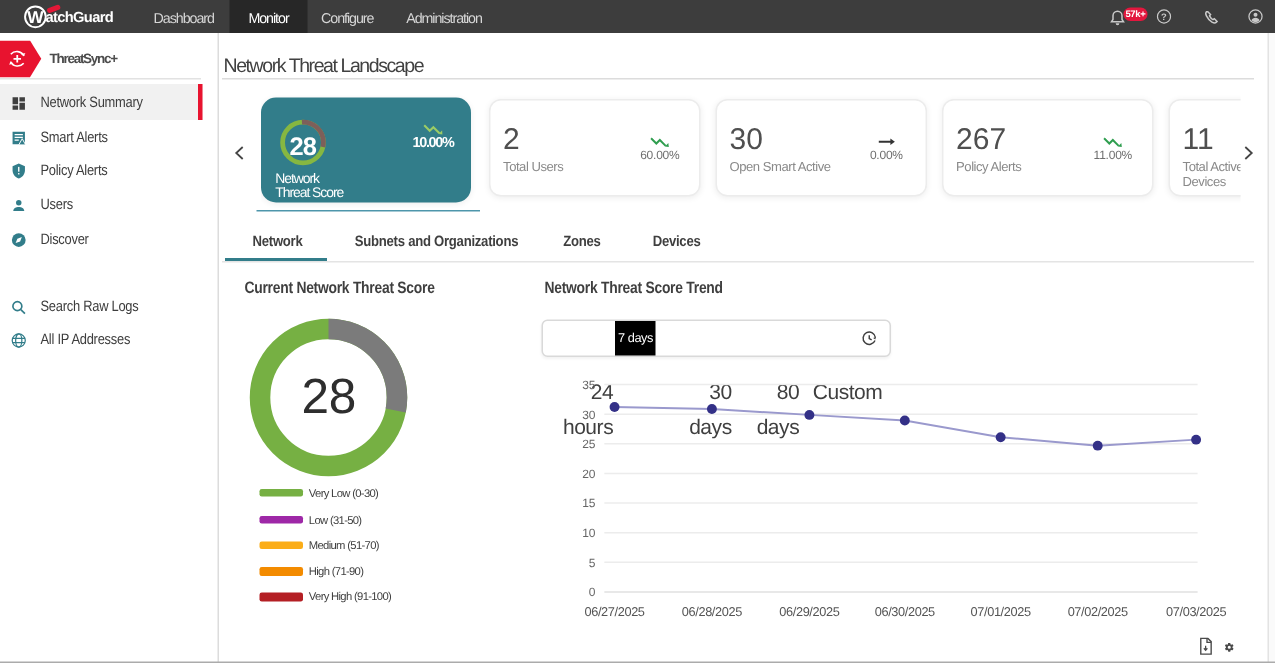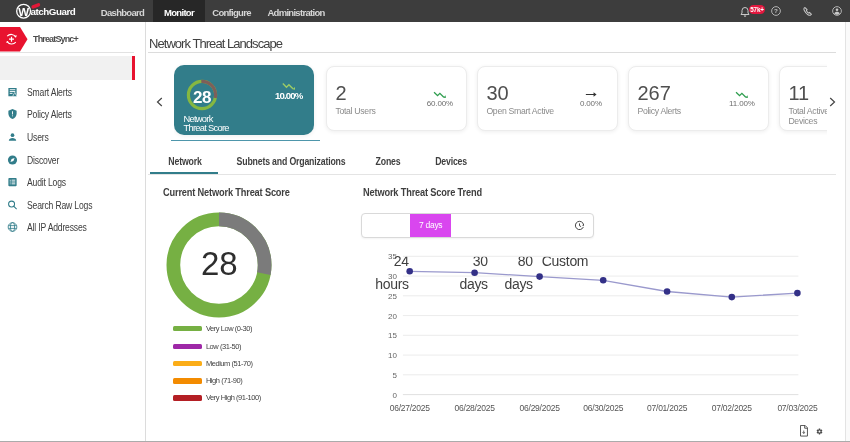--- a/index.html
+++ b/index.html
@@ -3,21 +3,21 @@
 <meta charset="utf-8">
 <style>
   * { margin:0; padding:0; box-sizing:border-box; }
   html,body { width:850px; height:442px; overflow:hidden; background:#fff;
     font-family:"Liberation Sans", sans-serif; }
   #app { position:relative; width:850px; height:442px; overflow:hidden; }
   .abs { position:absolute; }
   
   #topbar { position:absolute; left:0; top:0; width:850px; height:22px; background:#3d3d3d; }
   .nav { position:absolute; top:0; height:22px; line-height:25.5px; color:#d6d6d6;
-         font-size:9.5px; font-weight:bold; letter-spacing:-0.7px; text-align:center; }
+         font-size:9.5px; font-weight:normal; letter-spacing:-0.7px; text-align:center; }
   #nav-active { position:absolute; left:153px; top:0; width:52px; height:22px; background:#272727; }
   
   #sidebar { position:absolute; left:0; top:22px; width:146px; height:420px; background:#fff;
              border-right:1px solid #dcdcdc; }
   #ts-label { position:absolute; left:33px; top:12px; font-size:9px; letter-spacing:-0.85px; color:#4c4c4c; font-weight:bold; }
   #side-hr { position:absolute; left:0; top:29.5px; width:134px; height:1px; background:#e2e2e2; }
   .sitem { position:absolute; left:0; width:134px; height:21px; }
   .sitem .txt { position:absolute; left:26.5px; top:50%; transform:translateY(-50%) scaleX(0.86);
                 transform-origin:left center; font-size:10px; letter-spacing:-0.2px; color:#3d3d3d; white-space:nowrap; }
   .sitem svg { position:absolute; left:7px; top:50%; transform:translateY(-50%); }
@@ -61,21 +61,21 @@
                line-height:34px; font-size:33px; letter-spacing:-0.2px; color:#2e2e2e; }
   .leg { position:absolute; left:173px; height:10px; }
   .leg .bar { position:absolute; left:0; top:0; width:29px; height:5.3px; border-radius:1.5px; }
   .leg .ltx { position:absolute; left:32.9px; top:-1px; font-size:7.5px; line-height:8px;
               letter-spacing:-0.45px; color:#3f3f3f; white-space:nowrap; }
   
   #rangegrp { position:absolute; left:360.8px; top:213px; width:233.5px; height:24.5px; background:#fff;
               border:1px solid #d9d9d9; border-radius:4px; box-shadow:0 1px 2px rgba(0,0,0,.05); }
   .rbtn { position:absolute; top:0; height:22.5px; line-height:23px; text-align:right;
           font-size:14px; letter-spacing:-0.3px; color:#3f3f3f;margin-top:36px; }
-  #rbtn-active { position:absolute; left:48.4px; top:0; width:41px; height:22.5px; background:#d946ef;
+  #rbtn-active { position:absolute; left:48.4px; top:0; width:27px; height:22.5px; background:#000000;
                  color:#fff; line-height:23px; text-align:center; font-size:8.5px; letter-spacing:-0.3px; }
 </style>
 </head>
 <body>
 <div id="app">
 
   <div id="topbar">
     <div id="nav-active"></div>
     <div class="nav" style="left:97px;width:51px;">Dashboard</div>
     <div class="nav" style="left:153px;width:52px;color:#fff;">Monitor</div>
@@ -122,20 +122,26 @@
       </g>
       <path d="M16.9 8.3l-1 2.2-1.9-1.4z" fill="#fff"></path>
       <path d="M6.1 16.1l1-2.2 1.9 1.4z" fill="#fff"></path>
       <path d="M11.5 9.7 v5 M9 12.2 h5" stroke="#fff" stroke-width="1.2"></path>
     </svg>
     <div id="ts-label">ThreatSync+</div>
     <div id="side-hr"></div>
     <div id="sitem-active"></div>
     <div id="sitem-redbar"></div>
 
+    <div class="sitem" style="top:36.6px;">
+      <svg width="11" height="11" viewBox="0 0 24 24" fill="#3f3f3f">
+        <path d="M3 13h8V3H3v10zm0 8h8v-6H3v6zm10 0h8V11h-8v10zm0-18v6h8V3h-8z"></path>
+      </svg>
+      <div class="txt">Network Summary</div>
+    </div>
     <div class="sitem" style="top:59.2px;">
       <svg width="11" height="11" viewBox="0 0 24 24">
         <path d="M3 3h18v18H3z" fill="#327d8a"></path>
         <path d="M6 7h12M6 11h12M6 15h6" stroke="#fff" stroke-width="2"></path>
         <path d="M17 13l5 9h-10z" fill="#327d8a" stroke="#fff" stroke-width="1.4"></path>
       </svg>
       <div class="txt">Smart Alerts</div>
     </div>
     <div class="sitem" style="top:81.8px;">
       <svg width="11" height="11" viewBox="0 0 24 24" fill="#327d8a">
@@ -151,28 +157,20 @@
         <path d="M12 14c-4 0-8 2-8 6h16c0-4-4-6-8-6z"></path>
       </svg>
       <div class="txt">Users</div>
     </div>
     <div class="sitem" style="top:127px;">
       <svg width="11" height="11" viewBox="0 0 24 24" fill="#327d8a">
         <circle cx="12" cy="12" r="10"></circle>
         <path d="M16.5 7.5 10 10l-2.5 6.5L14 14z" fill="#fff"></path>
       </svg>
       <div class="txt">Discover</div>
-    </div>
-    <div class="sitem" style="top:149.6px;">
-      <svg width="11" height="11" viewBox="0 0 24 24" fill="#327d8a">
-        <rect x="3" y="3" width="18" height="18" rx="2"></rect>
-        <path d="M10 8h8M10 12h8M10 16h8" stroke="#fff" stroke-width="2"></path>
-        <path d="M6 7h2v2H6zM6 11h2v2H6zM6 15h2v2H6z" fill="#fff"></path>
-      </svg>
-      <div class="txt">Audit Logs</div>
     </div>
     <div class="sitem" style="top:172.2px;">
       <svg width="11" height="11" viewBox="0 0 24 24" fill="none" stroke="#327d8a" stroke-width="2.4">
         <circle cx="10" cy="10" r="6.5"></circle>
         <path d="M15 15l6 6"></path>
       </svg>
       <div class="txt">Search Raw Logs</div>
     </div>
     <div class="sitem" style="top:194.8px;">
       <svg width="11" height="11" viewBox="0 0 24 24" fill="none" stroke="#327d8a" stroke-width="1.8">

